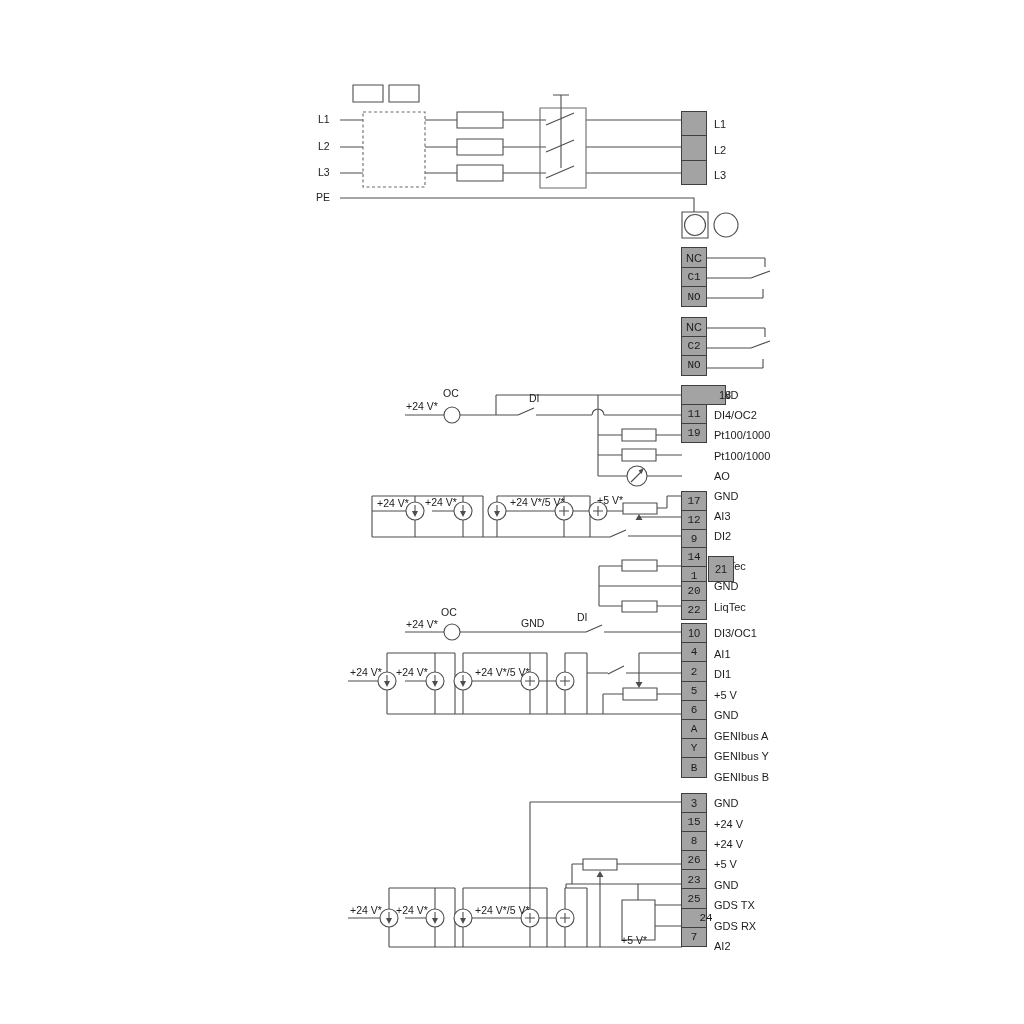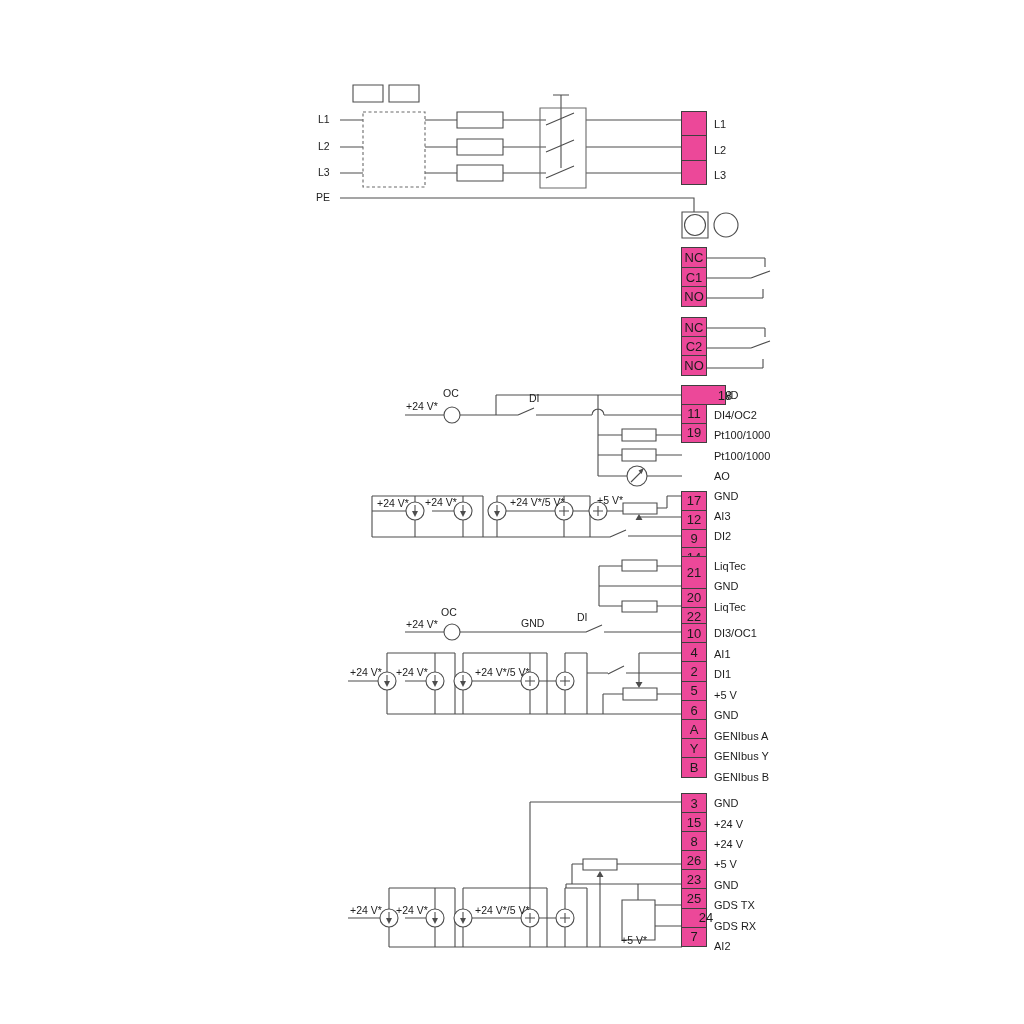--- a/index.html
+++ b/index.html
@@ -1,23 +1,23 @@
 <!DOCTYPE html>
 <html><head>
 <meta charset="utf-8">
 <style>
   html,body{margin:0;padding:0;background:#fff;}
   #stage{position:relative;width:1024px;height:1024px;background:#ffffff;overflow:hidden;
          font-family:"Liberation Sans",sans-serif;}
   #wiring{position:absolute;left:0;top:0;}
   .strip{position:absolute;}
-  .cell{box-sizing:border-box;width:100%;border:1.3px solid #3f3f3f;background:#ec4899;
+  .cell{box-sizing:border-box;width:100%;border:1.3px solid #3f3f3f;background:#a3a3a3;
         display:flex;align-items:center;justify-content:center;
-        font-size:13px;color:#1c1c1c;}
-  .cell + .cell{margin-top:-1.3px;}
+        font-size:11px;color:#1c1c1c;}
+  .cell + .cell{margin-top:-1.3px;font-family:Liberation Mono, monospace;}
   .tlabel{position:absolute;font-size:11px;color:#1c1c1c;white-space:nowrap;line-height:14px;}
   .ann{position:absolute;font-size:10.5px;color:#222;white-space:nowrap;line-height:12px;}
 </style>
 </head>
 <body>
 
 <div id="stage">
 
 <svg id="wiring" width="1024" height="1024" viewBox="0 0 1024 1024">
 
@@ -229,21 +229,21 @@
         <span>14</span>
       </div>
       <div class="cell" style="height: 20.15px;">
         <span>1</span>
       </div>
     </div>
     <span class="tlabel" style="left: 714px; top: 559.15px;">LiqTec</span>
     <span class="tlabel" style="left: 714px; top: 579.45px;">GND</span>
     <span class="tlabel" style="left: 714px; top: 599.75px;">LiqTec</span>
     <div class="strip" style="left: 681px; top: 556px; width: 26px;">
-      <div class="cell" style="height: 33px;">
+      <div class="cell" style="height: 26px; margin-left: 27px;">
         <span>21</span>
       </div>
       <div class="cell" style="height: 20.3px;">
         <span>20</span>
       </div>
       <div class="cell" style="height: 20.3px;">
         <span>22</span>
       </div>
     </div>
     <span class="tlabel" style="left: 714px; top: 626.25px;">DI3/OC1</span>

